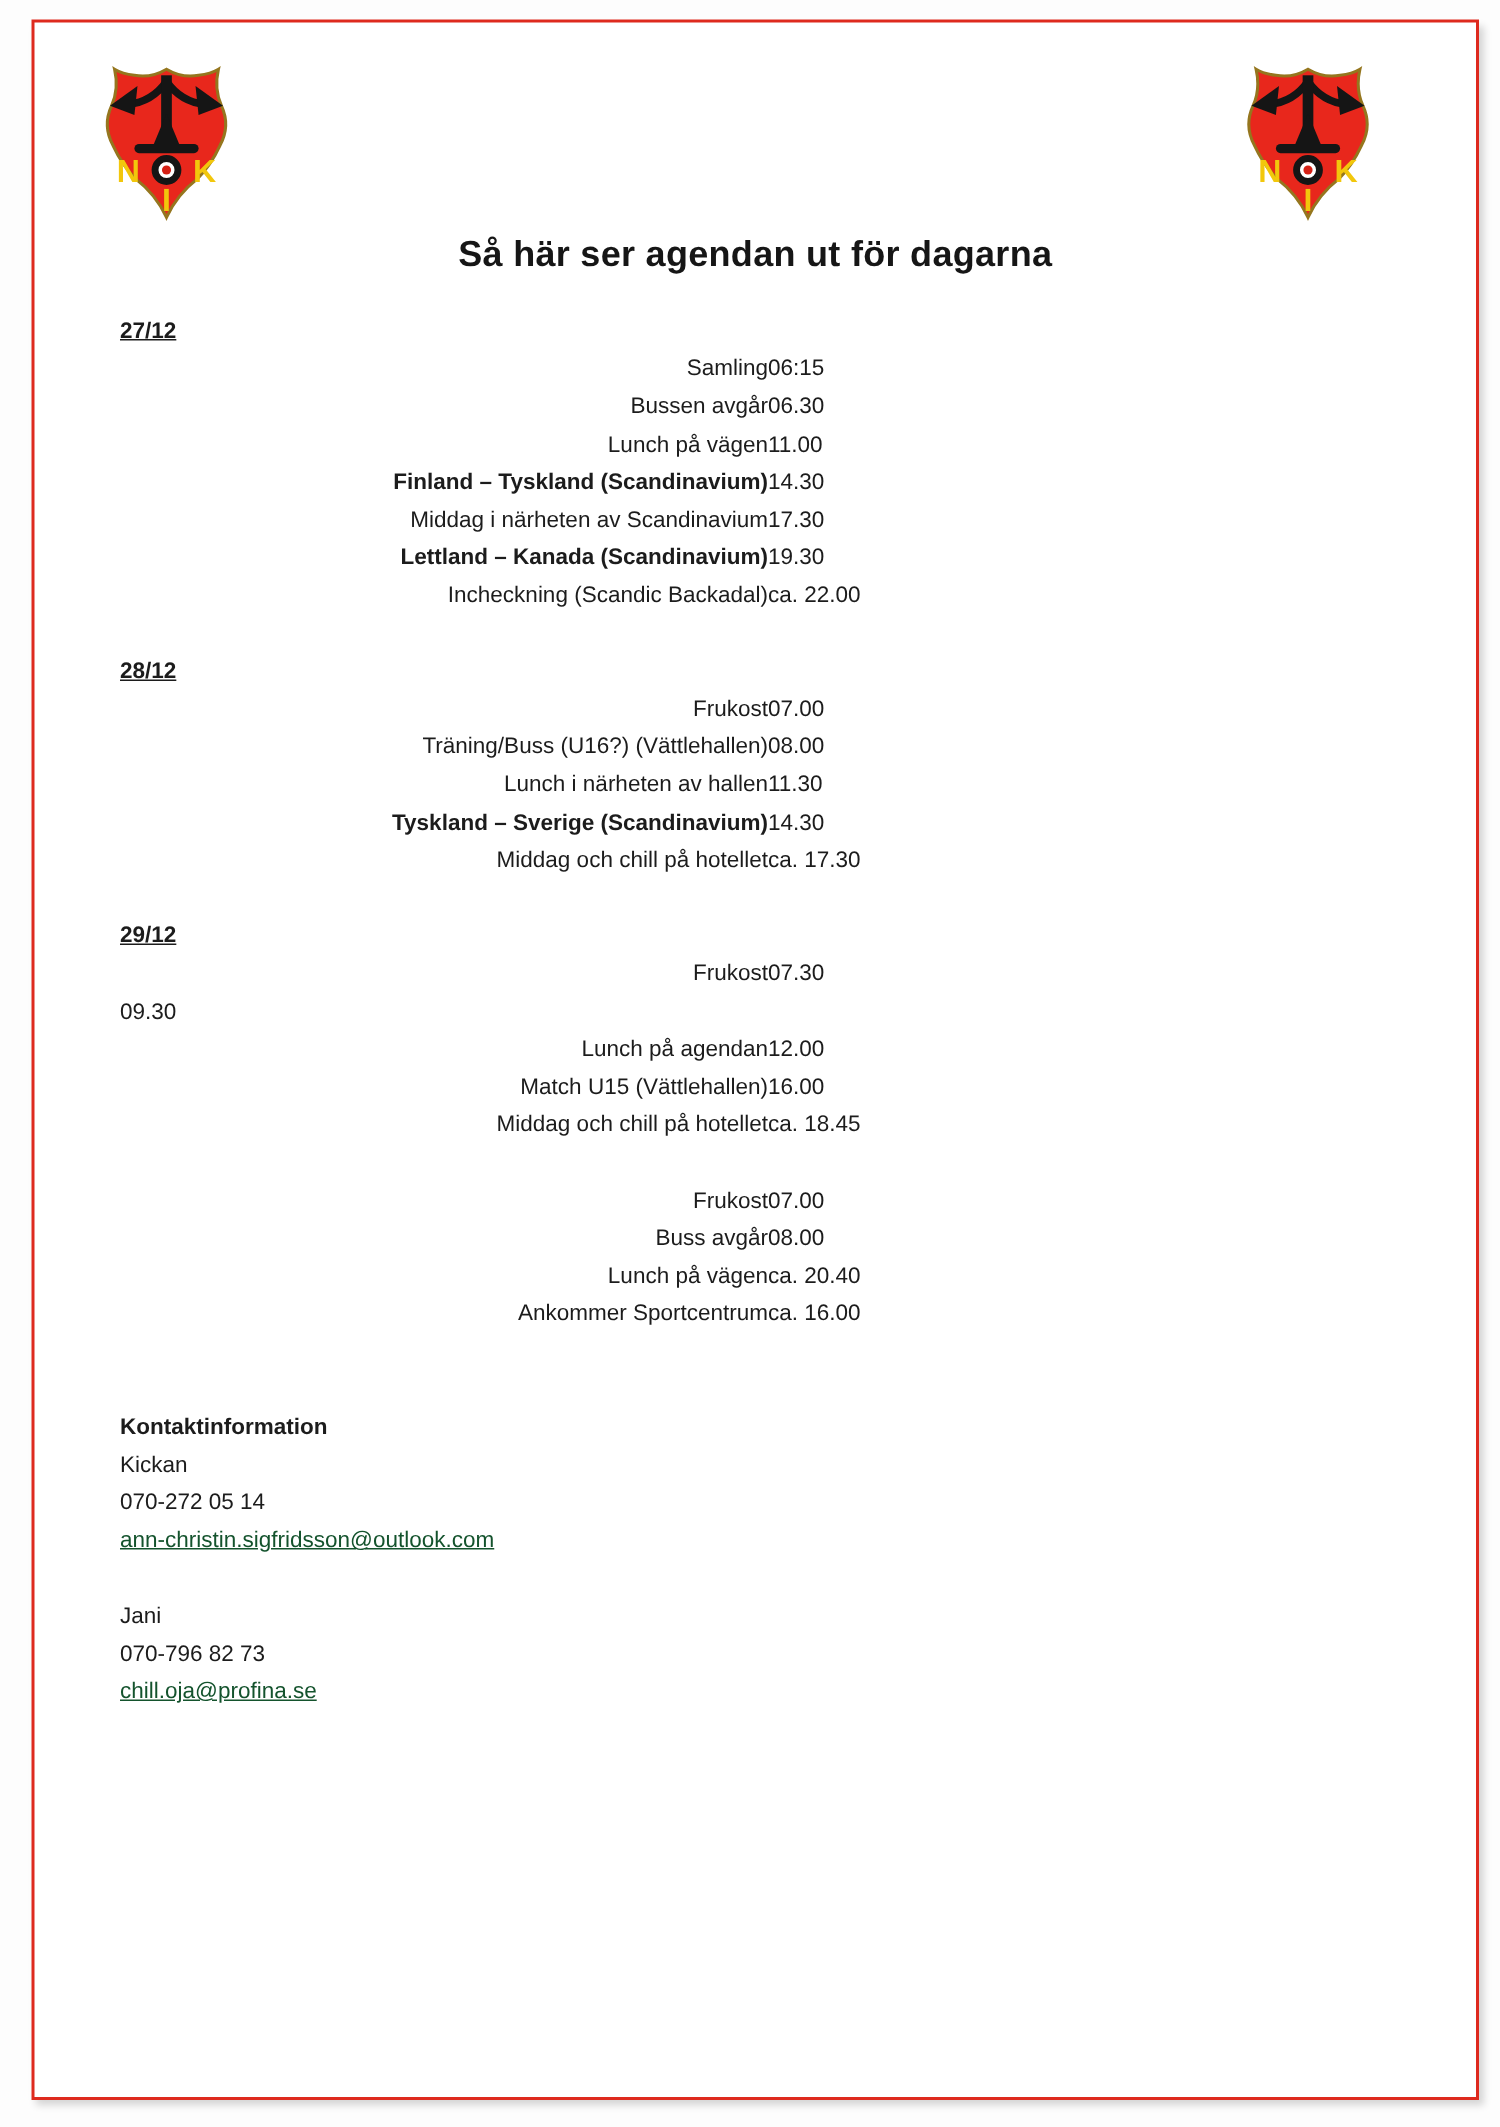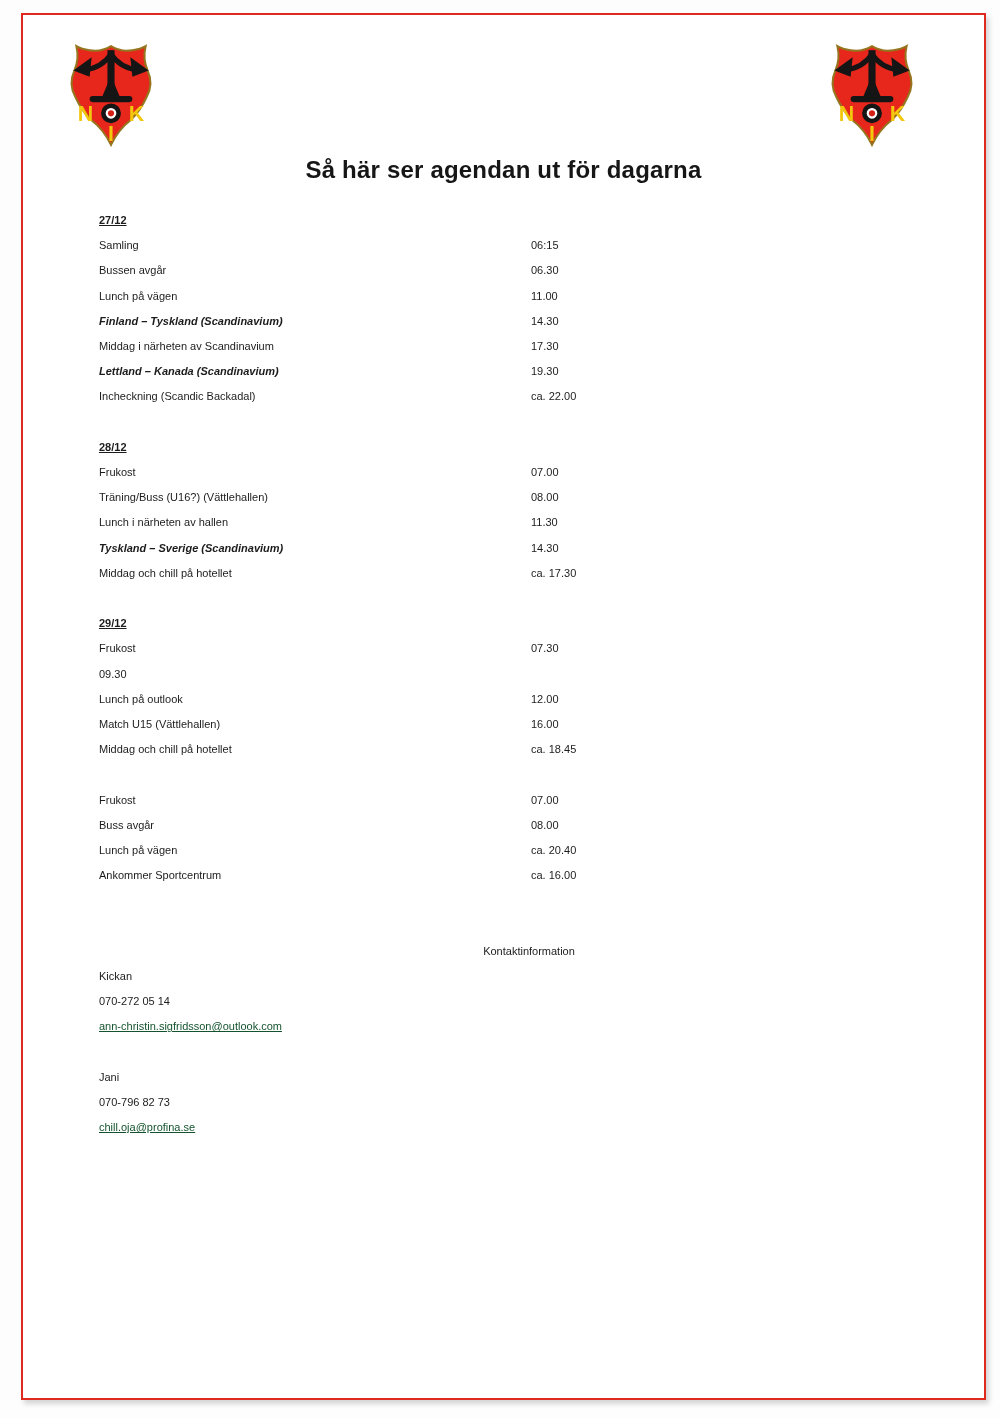--- a/index.html
+++ b/index.html
@@ -40,37 +40,37 @@
     right: 0;
     margin: 0;
     text-align: center;
     font-size: 24px;
     font-weight: 700;
     color: #161616;
     letter-spacing: 0.2px;
   }
   .content {
     position: absolute;
-    left: 76px;
+    left: 57px;
     top: 193px;
     width: 860px;
-    font-size: 11px;
+    font-size: 15px;
     line-height: 25.2px;
     color: #1c1c1c;
   }
   .section { margin-bottom: 25.2px; }
   .date {
     font-weight: 700;
     text-decoration: underline;
   }
   .row { display: flex; }
-  .row-label { flex: 0 0 432px; width: 432px; }
-  .row.bold .row-label { font-weight: 700; font-style: italic; }
+  .row-label { flex: 0 0 432px; width: 432px; text-align: right; }
+  .row.bold .row-label { font-weight: 700; }
   .contact-block { margin-top: 50.4px; }
-  .contact-heading { font-weight: 400; text-align: center; }
+  .contact-heading { font-weight: 700; }
   .entry + .entry { margin-top: 25.2px; }
   a.email {
     color: #14532d;
     cursor: pointer;
   }
   svg text.crest-letter {
     font-family: "Liberation Sans", sans-serif;
     font-weight: 700;
     font-size: 21px;
     fill: #f2c70c;
@@ -180,21 +180,21 @@
           <div class="section">
             <div class="date">29/12</div>
             <div class="row">
               <span class="row-label">Frukost</span>
               <span class="row-time">07.30</span>
             </div>
             <div class="row">
               <span class="row-time">09.30</span>
             </div>
             <div class="row">
-              <span class="row-label">Lunch på outlook</span>
+              <span class="row-label">Lunch på agendan</span>
               <span class="row-time">12.00</span>
             </div>
             <div class="row">
               <span class="row-label">Match U15 (Vättlehallen)</span>
               <span class="row-time">16.00</span>
             </div>
             <div class="row">
               <span class="row-label">Middag och chill på hotellet</span>
               <span class="row-time">ca. 18.45</span>
             </div>

